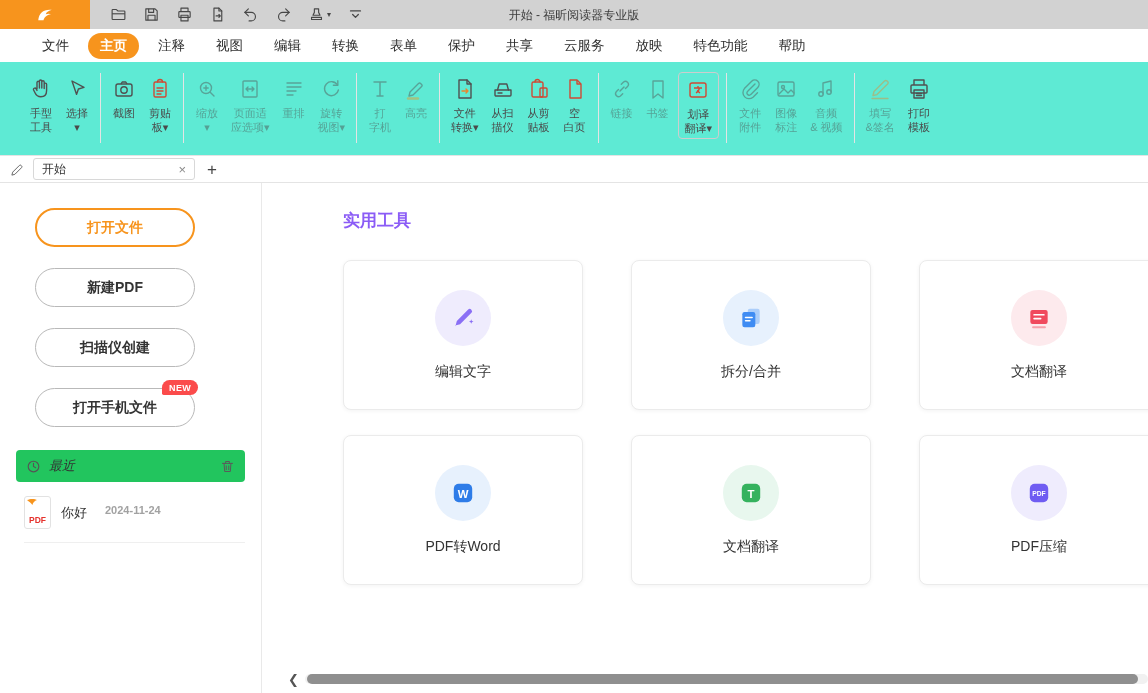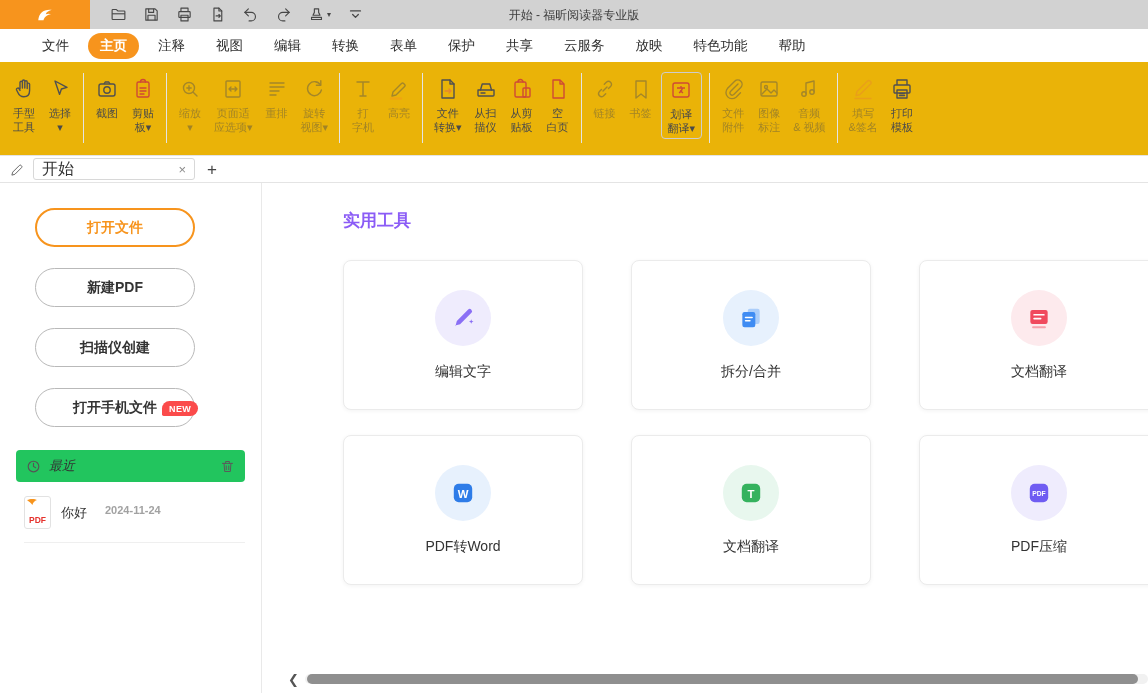--- a/index.html
+++ b/index.html
@@ -15,48 +15,48 @@
   .qicon svg { width:17px; height:17px; display:block; }
   .caret { font-size:8px; color:#474747; }
   .title-text { position:absolute; left:50%; top:0; height:31px; transform:translateX(-50%); display:flex; align-items:center; font-size:12px; color:#3c3c3c; }
 
   
   .menubar { height:33px; flex:0 0 33px; background:#fff; display:flex; align-items:center; padding-left:30px; gap:7px; }
   .mtab { font-size:13.5px; color:#2e2e2e; padding:4px 12px; border-radius:14px; cursor:pointer; white-space:nowrap; }
   .mtab.active { color:#fff; font-weight:bold; }
 
   
-  .ribbon { height:94px; flex:0 0 94px; background:#eab308; border-bottom:1px solid #e4e4e4; display:flex; align-items:stretch; padding:0 0 0 6px; overflow:hidden; }
+  .ribbon { height:94px; flex:0 0 94px; background:#5eead4; border-bottom:1px solid #e4e4e4; display:flex; align-items:stretch; padding:0 0 0 23px; overflow:hidden; }
   .rgroup { display:flex; align-items:flex-start; padding-top:10px; }
   .rsep { width:1px; background:#e4e4e4; height:70px; margin:11px 5px 0 5px; flex:0 0 1px; }
   .ritem { display:flex; flex-direction:column; align-items:center; padding:3px 6px; cursor:pointer; }
   .ritem.boxed { border:1px solid #cdcdcd; border-radius:4px; margin:0 2px; }
   .ritem.disabled { opacity:.45; cursor:default; }
   .ricon { height:28px; display:flex; align-items:center; justify-content:center; color:#505050; }
   .ricon svg { width:24px; height:24px; display:block; }
   .tint-red { color:#cf4a35; }
   .tint-orange { color:#e8872f; }
   .rlabel { font-size:11px; line-height:14px; color:#4a4a4a; text-align:center; white-space:pre-line; margin-top:3px; }
 
   
   .tabbar { height:27px; flex:0 0 27px; background:#fff; border-bottom:1px solid #e4e4e4; display:flex; align-items:center; padding-left:10px; gap:8px; }
   .pencil-btn { color:#6a6a6a; display:flex; cursor:pointer; }
   .pencil-btn svg { width:15px; height:15px; }
   .doctab { width:162px; height:22px; border:1px solid #d8d8d8; border-radius:3px; background:#fff; display:flex; align-items:center; padding:0 8px; cursor:pointer; }
-  .doctab-label { font-size:16px; color:#333; }
+  .doctab-label { font-size:12px; color:#333; }
   .doctab-close { margin-left:auto; font-size:13px; color:#8a8a8a; cursor:pointer; line-height:1; }
   .newtab-btn { font-size:17px; color:#444; cursor:pointer; line-height:1; margin-left:4px; }
 
   
   .content { flex:1 1 auto; display:flex; overflow:hidden; }
   .sidebar { width:262px; flex:0 0 262px; border-right:1px solid #e9e9e9; padding-top:25px; overflow:hidden; }
   .side-btns { display:flex; flex-direction:column; gap:21px; padding-left:35px; }
   .sbtn { width:160px; height:39px; border:1px solid #b9b9b9; border-radius:20px; background:#fff; display:flex; align-items:center; justify-content:center; font-size:14px; font-weight:bold; color:#333; position:relative; cursor:pointer; }
   .sbtn.primary { border-width:2px; }
-  .badge-new { position:absolute; top:-9px; right:-4px; color:#fff; font-size:9px; font-weight:bold; padding:2.5px 7px; border-radius:9px 9px 9px 2px; letter-spacing:.3px;margin-top:21px; }
+  .badge-new { position:absolute; top:-9px; right:-4px; color:#fff; font-size:9px; font-weight:bold; padding:2.5px 7px; border-radius:9px 9px 9px 2px; letter-spacing:.3px; }
   .recent-header { margin:23px 16px 0 16px; height:32px; background:#22c55e; border-radius:4px; display:flex; align-items:center; padding:0 10px; gap:8px;font-style:italic; }
   .recent-header svg { width:15px; height:15px; display:block; }
   .recent-title { font-size:13px; color:#333; }
   .trash-btn { margin-left:auto; color:#5a5a5a; display:flex; cursor:pointer; }
   .recent-item { margin:14px 16px 0 24px; display:flex; align-items:center; gap:10px; padding-bottom:13px; border-bottom:1px solid #efefef; cursor:pointer; }
   .recent-meta { display:flex; gap:18px; }
   .recent-name { font-size:13px; color:#333; }
   .recent-date { font-size:11px; color:#a2a2a2;font-weight:bold; }
 
   .main { flex:1 1 auto; position:relative; overflow:hidden; background:#fff; }

